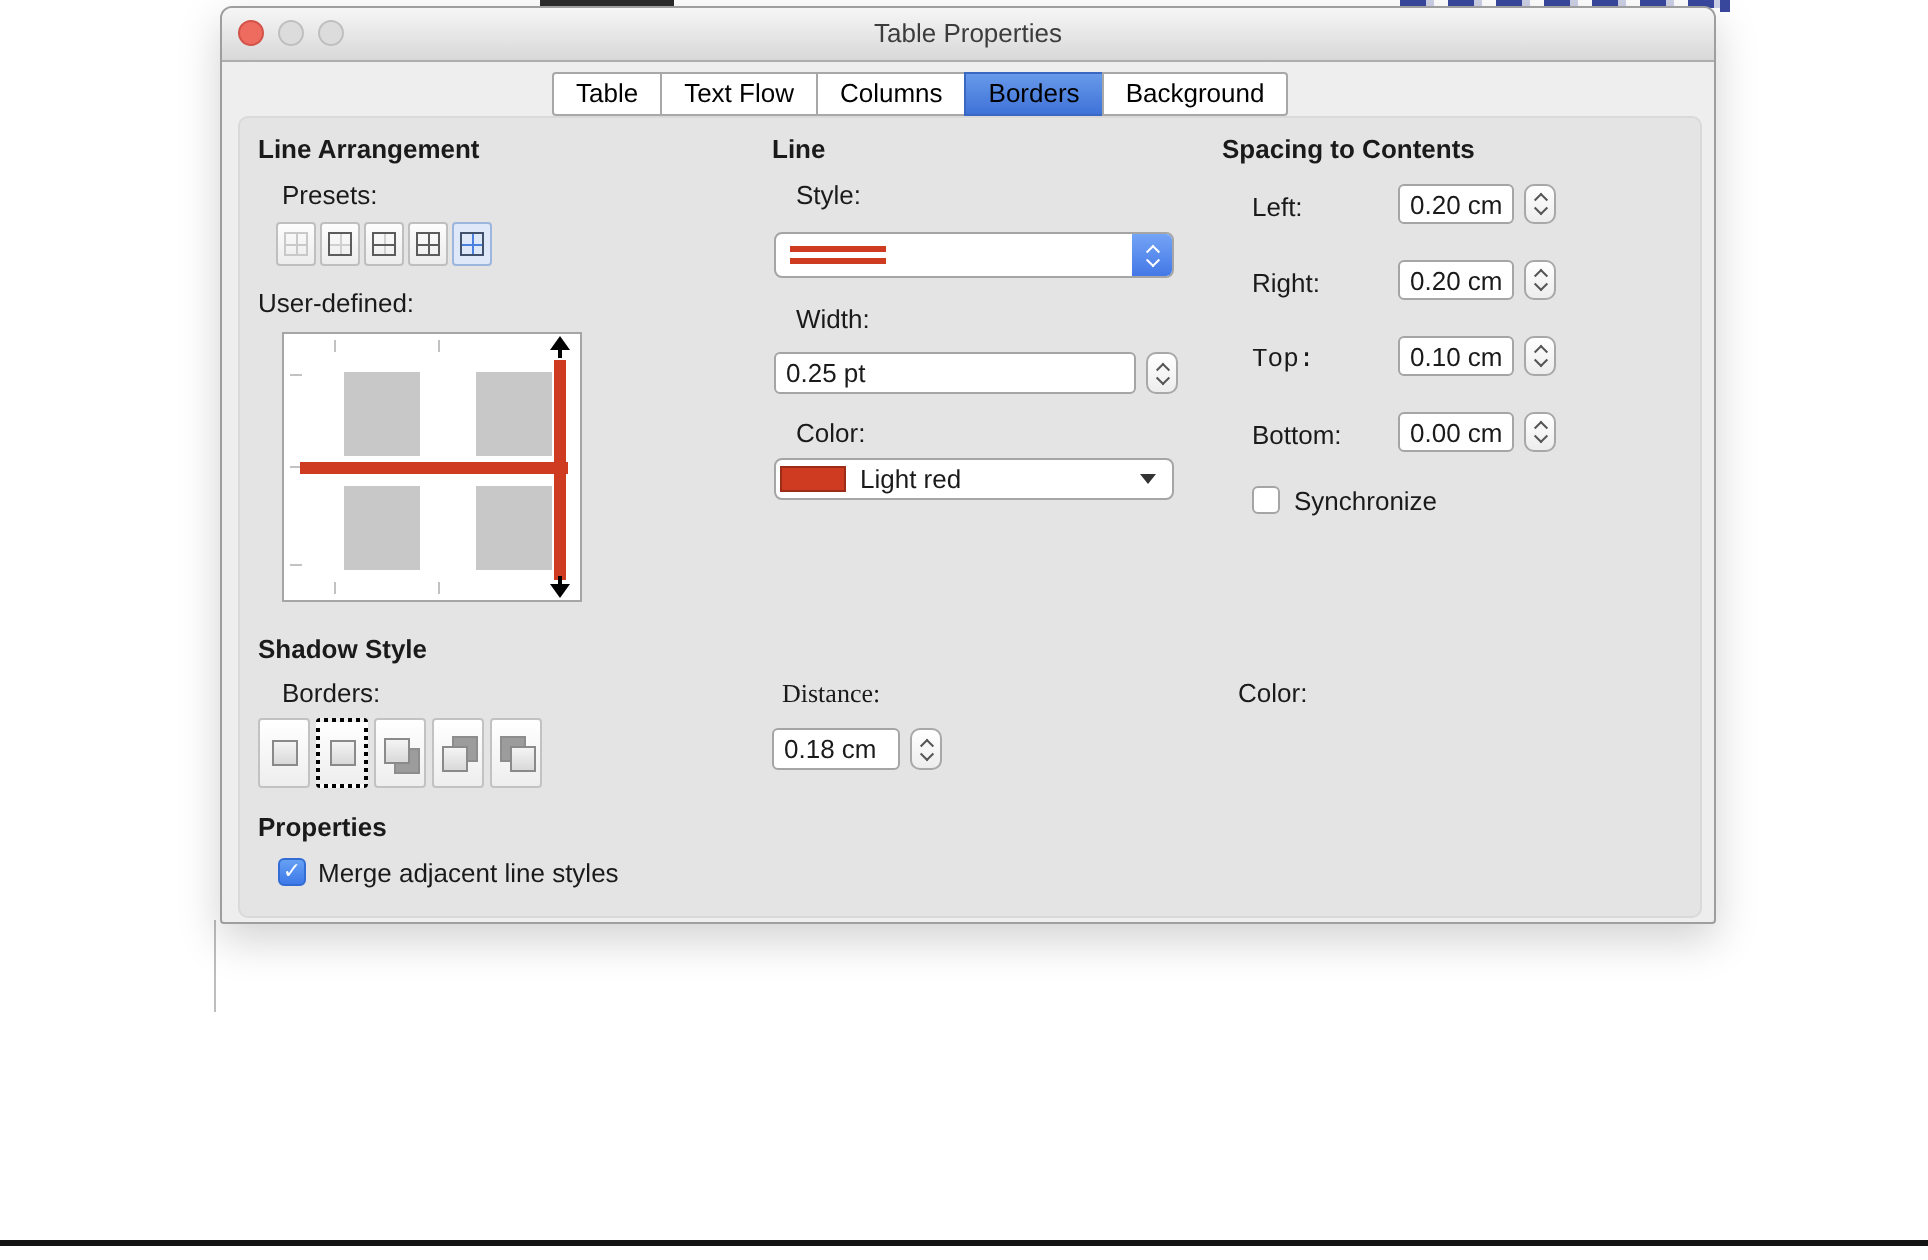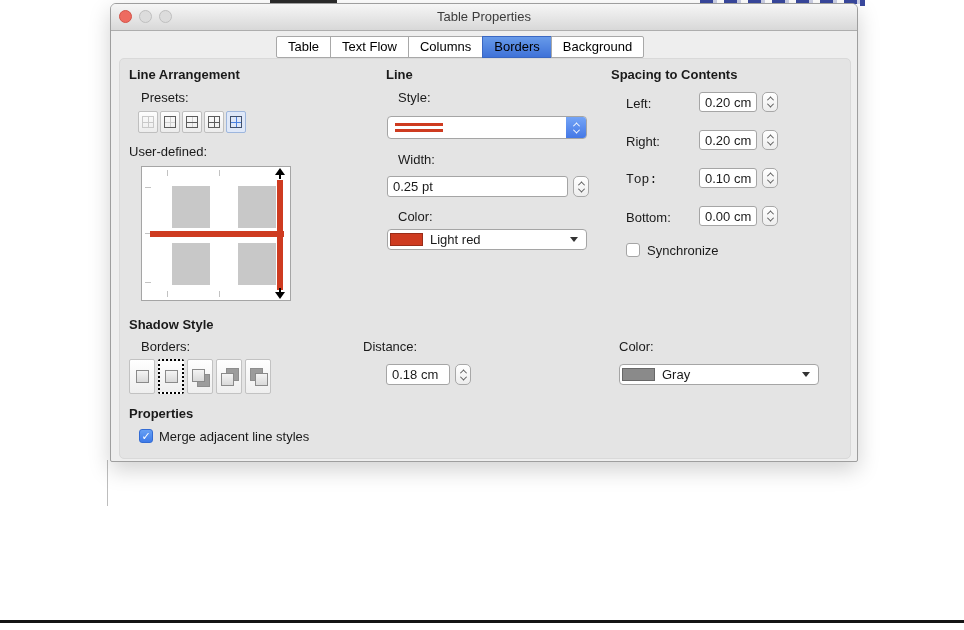--- a/index.html
+++ b/index.html
@@ -260,33 +260,28 @@
       <div class="sbtn">
         <span class="sq-shadow" style="left:9px;top:8px;"></span>
         <span class="sq-main" style="left:4px;top:13px;"></span>
       </div>
       <div class="sbtn">
         <span class="sq-shadow" style="left:4px;top:8px;"></span>
         <span class="sq-main" style="left:9px;top:13px;"></span>
       </div>
     </div>
 
-    <div class="lbl" style="left:252px;top:335px;">Distance:</div>
+    <div class="lbl" style="left:280px;top:335px;font-family:Liberation Serif, serif;">Distance:</div>
     <div class="field" style="left:275px;top:360px;width:64px;height:21px;">0.18 cm</div>
     <div class="stepper" style="left:344px;top:360px;height:21px;">
         <span class="chev up"></span>
         <span class="chev down"></span>
       </div>
 
     <div class="lbl" style="left:508px;top:335px;">Color:</div>
-    <div class="ddown" style="left:508px;top:360px;width:200px;height:21px;">
-      <span class="swatch" style="background: rgb(138, 138, 138);"></span>
-      <span class="ddlabel">Gray</span>
-      <span class="caret"></span>
-    </div>
 
     <div class="hdr" style="left:18px;top:402px;">Properties</div>
     <div class="cb on" style="left:28px;top:425px;">
       <span>✓</span>
     </div>
     <div class="lbl" style="left:48px;top:425px;">Merge adjacent line styles</div>
 
   </div>
 </div>
 

